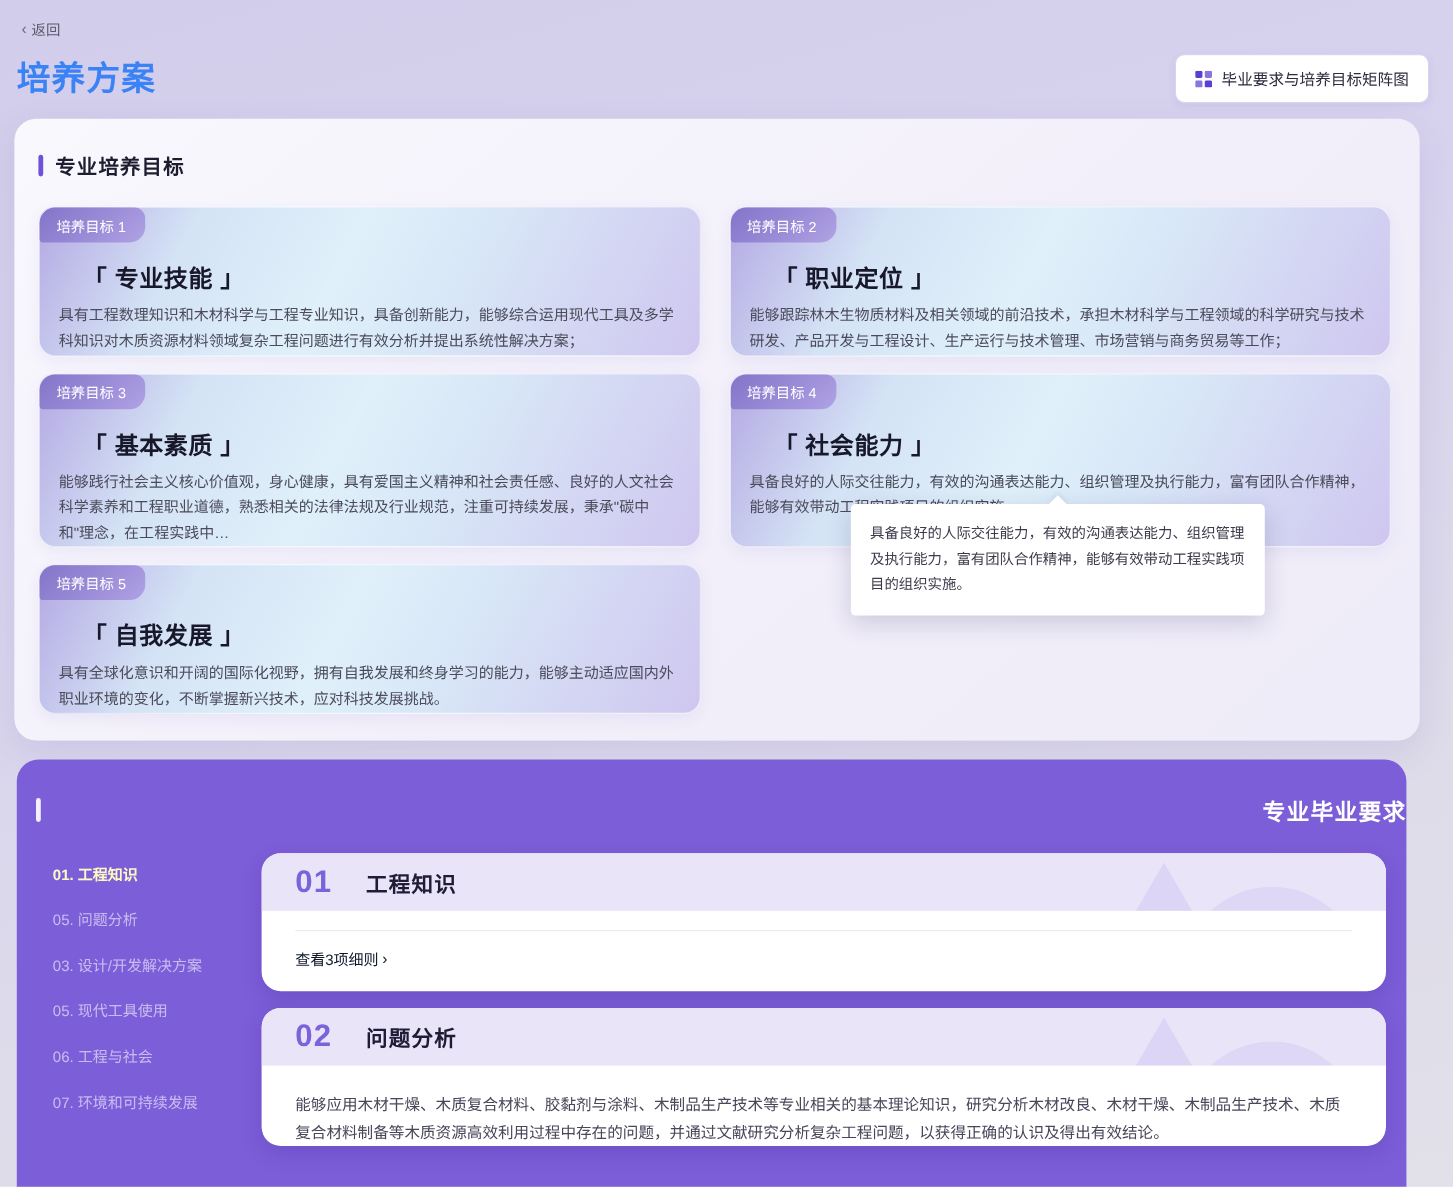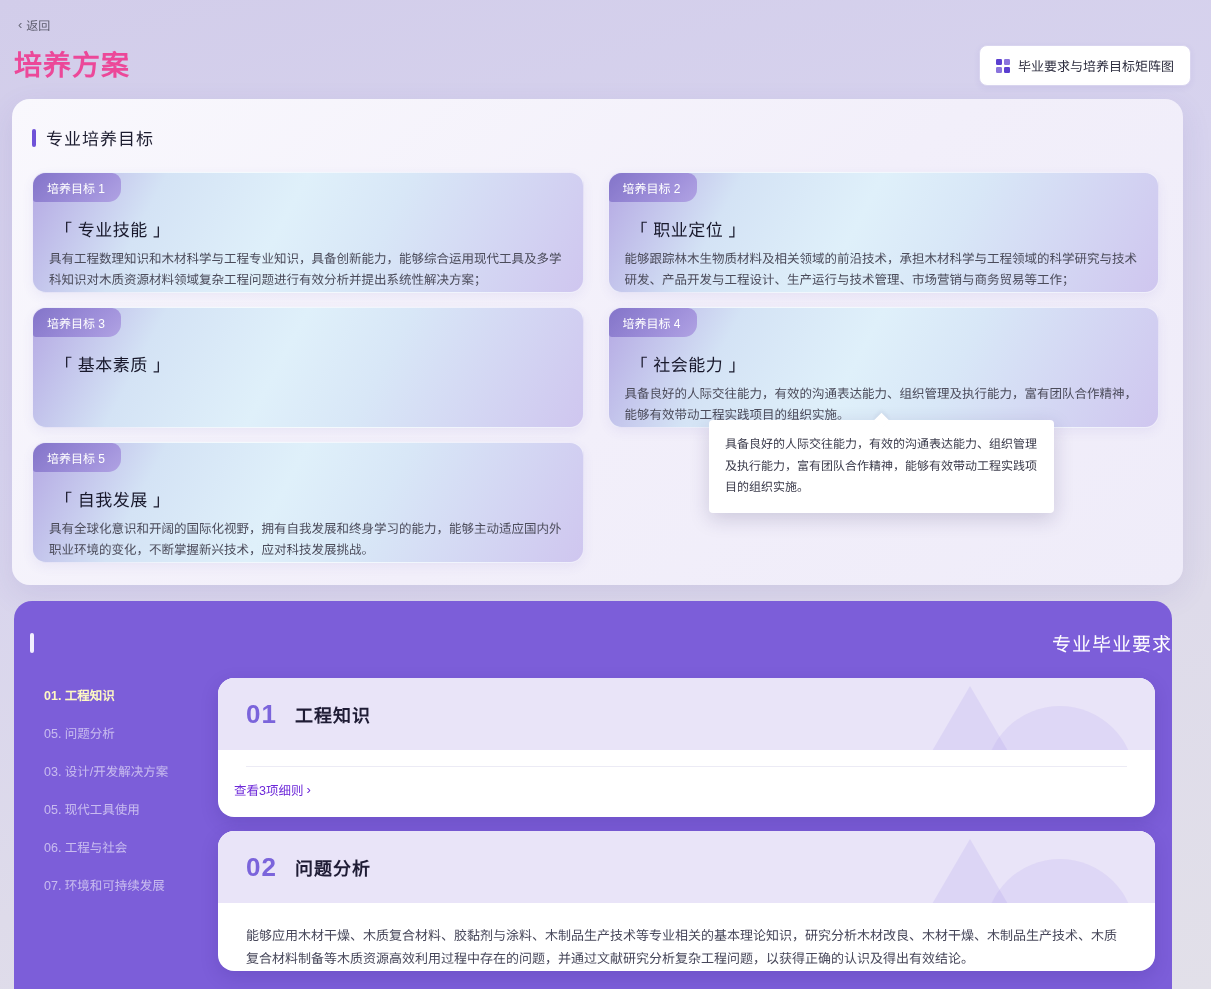--- a/index.html
+++ b/index.html
@@ -8,42 +8,42 @@
     font-family:"Liberation Sans","DejaVu Sans",sans-serif;
     background:linear-gradient(165deg,#d2cdea 0%,#d7d3ee 35%,#dedbea 70%,#e2e0e9 100%);
     color:#1d1d30;
     position:relative;
   }
 
   
   .topbar { padding:15px 0 0 18px; }
   .back-link { display:inline-flex; align-items:center; gap:4px; font-size:12px; color:#5a5a6b; cursor:pointer; }
   .back-link .chev { font-size:13px; line-height:1; color:#6b6b7d; }
-  .page-title { font-size:28px; font-weight:bold; color:#ec4899; margin:10px 0 0 14px; letter-spacing:1px; }
+  .page-title { font-size:28px; font-weight:bold; color:#3b82f6; margin:10px 0 0 14px; letter-spacing:1px; }
   .matrix-btn {
     position:absolute; top:45px; right:20px;
     display:flex; align-items:center; gap:8px;
     background:#ffffff; border:1px solid #d9d5ef; border-radius:8px;
     padding:10px 16px; font-size:13px; color:#2c2c3e; cursor:pointer;
     box-shadow:0 2px 6px rgba(90,70,180,0.08);
   }
   .matrix-icon { width:14px; height:14px; display:inline-block; }
 
   
   .objectives-panel {
     position:relative;
     margin:16px 28px 0 12px;
     background:linear-gradient(140deg,#f9f8fd 0%,#f2effa 55%,#efecf9 100%);
     border-radius:18px;
     padding:26px 24px 22px 20px;
     box-shadow:0 10px 30px rgba(80,60,160,0.10);
   }
   .section-head { display:flex; align-items:center; gap:10px; }
   .section-bar { width:4px; height:18px; border-radius:2px; background:#6f52d8; }
-  .section-title { font-size:17px; font-weight:400; color:#1d1d30; letter-spacing:1px; }
+  .section-title { font-size:17px; font-weight:700; color:#1d1d30; letter-spacing:1px; }
 
   .goal-grid {
     margin-top:22px;
     display:grid; grid-template-columns:1fr 1fr;
     column-gap:24px; row-gap:14px;
   }
   .goal-card {
     position:relative;
     border-radius:14px;
     min-height:121px;
@@ -52,21 +52,21 @@
     box-shadow:0 4px 12px rgba(90,70,180,0.07);
     cursor:pointer;
   }
   .goal-badge {
     display:inline-block;
     padding:6px 16px 6px 14px;
     font-size:12px; color:#ffffff;
     background:linear-gradient(135deg,#8374c9 0%,#a293dc 70%,#b0a3e3 100%);
     border-radius:13px 9px 13px 3px;
   }
-  .goal-name { margin:14px 22px 8px; font-size:17px; font-weight:normal; color:#18182b; letter-spacing:0.5px; }
+  .goal-name { margin:14px 36px 8px; font-size:20px; font-weight:bold; color:#18182b; letter-spacing:0.5px; }
   .goal-desc { margin:0 16px; font-size:12.5px; color:#4b4b5a; line-height:1.7; }
 
   .tooltip {
     position:absolute; left:697px; top:321px; width:345px;
     background:#ffffff; border-radius:4px;
     box-shadow:0 6px 20px rgba(40,30,90,0.18);
     padding:14px 16px;
     font-size:12px; color:#3c3c4c; line-height:1.8;
     z-index:5;
   }
@@ -97,43 +97,43 @@
   }
   .req-nav-item.active { color:#fef9c3; font-weight:bold; }
 
   .req-cards { flex:1; padding-right:17px; }
   .req-card {
     background:#ffffff; border-radius:16px; overflow:hidden;
     margin-bottom:14px;
     box-shadow:0 6px 18px rgba(50,30,120,0.18);
   }
   .req-card-head {
-    position:relative; height:72px; overflow:hidden;
+    position:relative; height:48px; overflow:hidden;
     background:#e9e4f8;
-    display:flex; align-items:center; gap:18px; padding:0 28px;
+    display:flex; align-items:center; gap:28px; padding:0 28px;
   }
   .req-num { font-size:26px; font-weight:bold; color:#7b64db; letter-spacing:1px; }
   .req-title { font-size:18px; font-weight:bold; color:#1f1c35; letter-spacing:1px; }
   .wm { position:absolute; pointer-events:none; }
   .wm-tri {
     right:115px; top:8px;
     width:0; height:0;
     border-left:70px solid transparent; border-right:70px solid transparent;
     border-bottom:120px solid rgba(158,135,230,0.16);
   }
   .wm-circ {
     right:20px; top:28px;
     width:150px; height:150px; border-radius:50%;
     background:rgba(158,135,230,0.13);
   }
   .req-desc { padding:22px 28px 0; font-size:13px; color:#47475a; line-height:1.75; }
   .req-divider { border-top:1px solid #ecebf5; margin:16px 28px 0; }
   .req-link {
     display:inline-flex; align-items:center; gap:3px;
-    margin:13px 16px 18px; font-size:12.5px; color:#6d28d9; cursor:pointer;
+    margin:13px 28px 18px; font-size:12.5px; color:#0f172a; cursor:pointer;
   }
   .req-link .arrow { font-size:13px; line-height:1; }
 </style>
 </head>
 <body>
 
 <div class="topbar">
   <span class="back-link">
     <span class="chev">‹</span>
     <span>返回</span>
@@ -167,20 +167,21 @@
       <div class="goal-desc">具有工程数理知识和木材科学与工程专业知识，具备创新能力，能够综合运用现代工具及多学科知识对木质资源材料领域复杂工程问题进行有效分析并提出系统性解决方案；</div>
     </div>
     <div class="goal-card">
       <span class="goal-badge">培养目标 2</span>
       <div class="goal-name">「 职业定位 」</div>
       <div class="goal-desc">能够跟踪林木生物质材料及相关领域的前沿技术，承担木材科学与工程领域的科学研究与技术研发、产品开发与工程设计、生产运行与技术管理、市场营销与商务贸易等工作；</div>
     </div>
     <div class="goal-card">
       <span class="goal-badge">培养目标 3</span>
       <div class="goal-name">「 基本素质 」</div>
+      <div class="goal-desc">能够践行社会主义核心价值观，身心健康，具有爱国主义精神和社会责任感、良好的人文社会科学素养和工程职业道德，熟悉相关的法律法规及行业规范，注重可持续发展，秉承"碳中和"理念，在工程实践中…</div>
     </div>
     <div class="goal-card">
       <span class="goal-badge">培养目标 4</span>
       <div class="goal-name">「 社会能力 」</div>
       <div class="goal-desc">具备良好的人际交往能力，有效的沟通表达能力、组织管理及执行能力，富有团队合作精神，能够有效带动工程实践项目的组织实施。</div>
     </div>
     <div class="goal-card">
       <span class="goal-badge">培养目标 5</span>
       <div class="goal-name">「 自我发展 」</div>
       <div class="goal-desc">具有全球化意识和开阔的国际化视野，拥有自我发展和终身学习的能力，能够主动适应国内外职业环境的变化，不断掌握新兴技术，应对科技发展挑战。</div>

